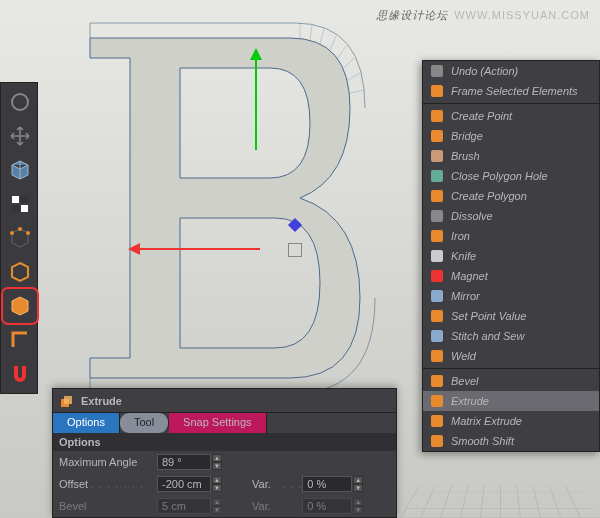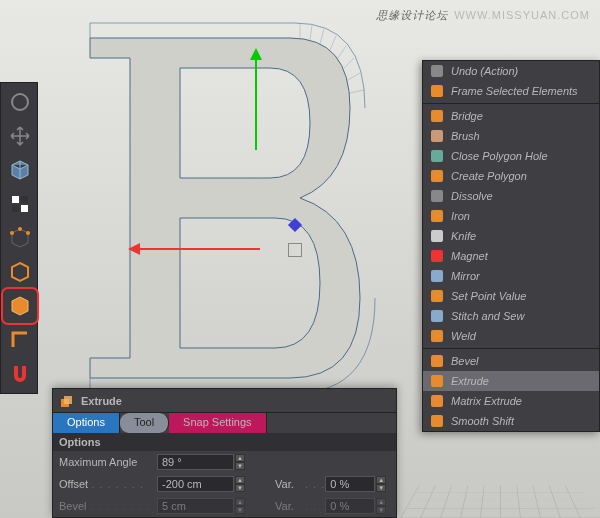--- a/index.html
+++ b/index.html
@@ -29,21 +29,21 @@
 .panel-head{display:flex;align-items:center;height:24px;padding:0 6px;background:#3e3e43;border-bottom:1px solid #222;}
 .panel-head .cm-icon{margin-right:6px;}
 .panel-title{font-weight:bold;}
 .tab-row{display:flex;height:20px;}
 .tab{padding:3px 14px;background:#be185d;border-right:1px solid #222;cursor:pointer;}
 .tab.active{background:#2a75c0;color:#fff;}
 .tab.mid{background:#888e99;color:#222;border-radius:9px;}
 .section-head{background:#2f2f34;padding:3px 6px;font-weight:bold;}
 .param-row{display:flex;align-items:center;height:22px;padding:0 6px;}
 .param-label{width:98px;}
-.param-input{width:77px;height:16px;background:#2a2a2e;border:1px solid #555;padding:0 4px;text-align:left;}
+.param-input{width:54px;height:16px;background:#2a2a2e;border:1px solid #555;padding:0 4px;text-align:left;}
 .spinner{width:10px;height:16px;display:flex;flex-direction:column;margin-left:1px;}
 .spinner div{flex:1;background:#555;border:1px solid #333;font-size:6px;text-align:center;line-height:6px;}
 .var-label{margin-left:30px;width:30px;}
 .dots{letter-spacing:1px;color:#666;}
 .grid-floor{position:absolute;right:0;bottom:0;width:200px;height:80px;opacity:0.3;background-image:repeating-linear-gradient(90deg,#888 0,#888 1px,transparent 1px,transparent 20px),repeating-linear-gradient(0deg,#888 0,#888 1px,transparent 1px,transparent 20px);transform:perspective(300px) rotateX(60deg);transform-origin:bottom;}
 </style>
 </head>
 <body>
 
 <div class="grid-floor"></div>
@@ -144,20 +144,28 @@
       </span>
       <span class="cm-label">Frame Selected Elements</span>
     </div>
     <div class="cm-sep"></div>
     <div class="cm-item">
       <span class="cm-icon">
         <svg viewBox="0 0 16 16">
           <rect x="2" y="2" width="12" height="12" rx="2" fill="#e88b2e"></rect>
         </svg>
       </span>
+      <span class="cm-label">Create Point</span>
+    </div>
+    <div class="cm-item">
+      <span class="cm-icon">
+        <svg viewBox="0 0 16 16">
+          <rect x="2" y="2" width="12" height="12" rx="2" fill="#e88b2e"></rect>
+        </svg>
+      </span>
       <span class="cm-label">Bridge</span>
     </div>
     <div class="cm-item">
       <span class="cm-icon">
         <svg viewBox="0 0 16 16">
           <rect x="2" y="2" width="12" height="12" rx="2" fill="#c97"></rect>
         </svg>
       </span>
       <span class="cm-label">Brush</span>
     </div>

